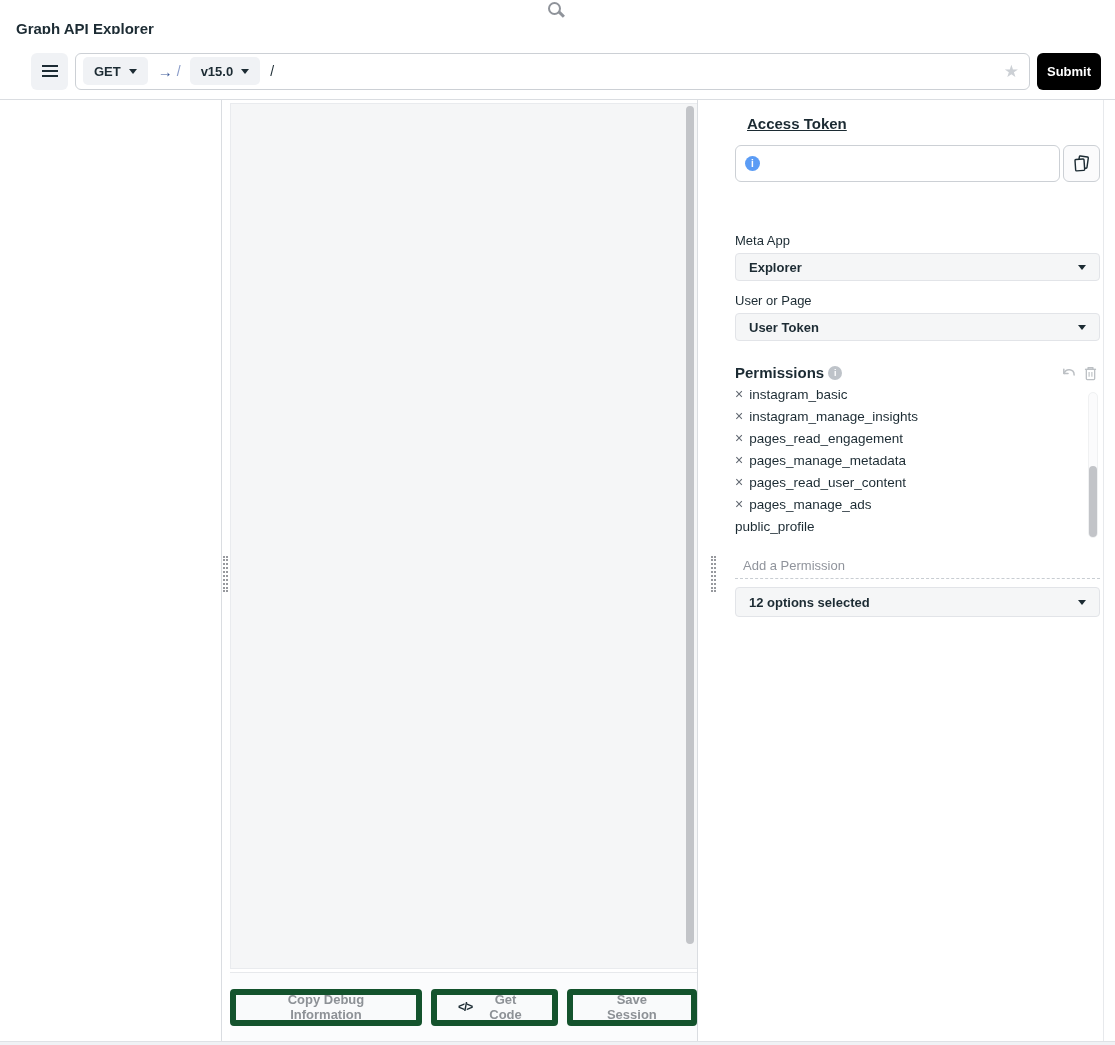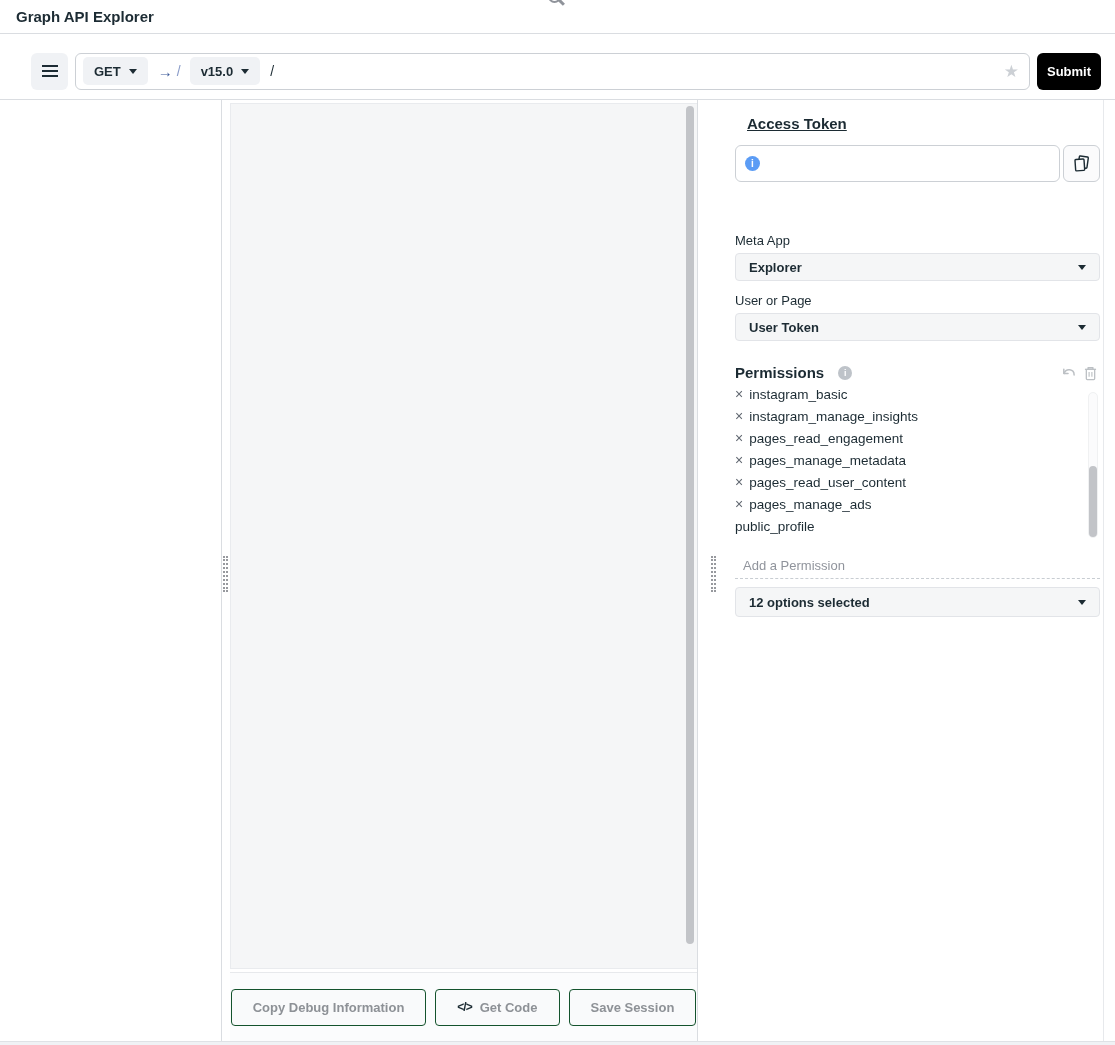--- a/index.html
+++ b/index.html
@@ -1,21 +1,21 @@
 <!DOCTYPE html>
 <html><head>
 <meta charset="utf-8">
 <style>
   * { margin:0; padding:0; box-sizing:border-box; }
   html,body { background:#fff; }
   body { font-family:"Liberation Sans","DejaVu Sans",sans-serif; color:#1c2b33; }
   .app { position:relative; width:1115px; height:1045px; background:#fff; overflow:hidden; }
 
   
-  .header { position:absolute; top:0; left:0; right:0; height:34px; border-bottom:1px solid #dadde1; background:#fff; }
+  .header { position:absolute; top:12px; left:0; right:0; height:34px; border-bottom:1px solid #dadde1; background:#fff; }
   .page-title { position:absolute; left:16px; top:8px; font-size:15px; font-weight:600; color:#1c2b33; }
   .search-icon { position:absolute; left:548px; top:-10px; width:13px; height:13px; border:2px solid #8f939a; border-radius:50%; }
   .search-icon .handle { position:absolute; width:2.5px; height:7px; background:#8f939a; right:-3px; bottom:-5px; transform:rotate(-45deg); }
 
   
   .toolbar { position:absolute; top:34px; left:0; right:0; height:66px; border-bottom:1px solid #dadde1; display:flex; align-items:center; padding:9px 14px 0 31px; background:#fff; }
   .hamburger { width:37px; height:37px; border:none; background:#f0f2f5; border-radius:6px; display:flex; align-items:center; justify-content:center; cursor:pointer; flex:0 0 auto; }
   .hamburger-bars { display:block; width:16px; height:2px; background:#1c2b33; box-shadow:0 -5px 0 #1c2b33, 0 5px 0 #1c2b33; }
   .request-bar { flex:1; height:37px; margin:0 7px; border:1px solid #ccd0d5; border-radius:6px; background:#fff; display:flex; align-items:center; padding:0 10px 0 7px; }
   .chip { height:28px; background:#f0f2f5; border:none; border-radius:5px; display:inline-flex; align-items:center; gap:8px; padding:0 11px; font-size:13px; font-weight:700; color:#1c2b33; cursor:pointer; font-family:inherit; }
@@ -30,41 +30,41 @@
   .main { position:absolute; top:100px; left:0; right:0; height:941px; background:#fff; }
   .left-panel { position:absolute; left:0; top:0; bottom:0; width:222px; background:#fff; border-right:1px solid #dadde1; }
   .drag-handle { position:absolute; top:456px; width:5px; height:36px; border-left:2px dotted #97999e; border-right:2px dotted #97999e; cursor:col-resize; }
   .drag-left { left:223px; }
   .drag-right { left:711px; }
 
   .middle-col { position:absolute; left:230px; top:0; bottom:0; width:468px; border-right:1px solid #dadde1; background:#fff; }
   .result-panel { position:absolute; left:0; right:0; top:3px; height:866px; background:#f5f6f7; border:1px solid #e9ebee; border-right:none; }
   .result-scroll-thumb { position:absolute; right:3px; top:2px; width:8px; height:838px; background:#c2c4c8; border-radius:4px; }
   .middle-footer { position:absolute; left:0; right:0; top:872px; bottom:0; background:#fbfcfd; border-top:1px solid #e7e9ec; display:flex; align-items:center; justify-content:center; gap:9px; }
-  .footer-btn { height:37px; padding:0 21px; background:#f9fafb; border:1px solid #14532d; border-radius:4px; color:#8d9196; font-size:13px; font-weight:700; display:inline-flex; align-items:center; gap:8px; cursor:pointer; font-family:inherit; }
+  .footer-btn { height:37px; padding:0 21px; background:#f9fafb; border:6px solid #14532d; border-radius:4px; color:#8d9196; font-size:13px; font-weight:700; display:inline-flex; align-items:center; gap:8px; cursor:pointer; font-family:inherit; }
   .code-glyph { color:#1c2b33; font-weight:700; font-size:12px; letter-spacing:-1px; }
 
   
   .right-panel { position:absolute; left:720px; top:0; bottom:0; right:0; background:#fff; }
   .right-edge { position:absolute; left:383px; top:0; bottom:0; width:1px; background:#e7e9ec; }
   .right-content { position:absolute; left:15px; top:0; width:365px; height:100%; }
   .section-heading { font-size:15px; font-weight:700; color:#1c2b33; }
   .at-heading { position:absolute; top:15px; left:12px;text-decoration:underline; }
   .token-row { position:absolute; top:45px; left:0; width:365px; height:37px; display:flex; gap:3px; }
   .token-input-wrap { flex:1; border:1px solid #ccd0d5; border-radius:6px; background:#fff; display:flex; align-items:center; padding:0 9px; }
   .info-badge { width:15px; height:15px; border-radius:50%; background:#5b9cf5; color:#fff; font-size:10px; font-weight:700; display:inline-flex; align-items:center; justify-content:center; flex:0 0 auto; }
   .token-input { border:none; outline:none; flex:1; margin-left:7px; font-size:13px; background:transparent; font-family:inherit; min-width:0; }
   .copy-btn { width:37px; height:37px; border:1px solid #ccd0d5; border-radius:6px; background:#fbfbfc; display:flex; align-items:center; justify-content:center; cursor:pointer; flex:0 0 auto; }
   .generate-btn { position:absolute; top:86px; left:0; width:365px; height:34px; background:#1b74e4; color:#fff; border:none; border-radius:6px; font-size:13px; font-weight:700; cursor:pointer; font-family:inherit; }
   .field-label { position:absolute; left:0; font-size:13px; color:#1c2b33; }
   .lbl-meta { top:133px; } .lbl-user { top:193px; }
   .selectbox { position:absolute; left:0; width:365px; height:28px; background:#f5f6f7; border:1px solid #e2e4e8; border-radius:4px; display:flex; align-items:center; justify-content:space-between; padding:0 13px; font-size:13px; font-weight:700; color:#1c2b33; cursor:pointer; }
   .sel-meta { top:153px; } .sel-user { top:213px; } .sel-options { top:487px; height:30px; }
   .perm-head-row { position:absolute; top:264px; left:0; width:365px; height:20px; }
-  .perm-heading { display:inline-flex; align-items:center; gap:14px; }
+  .perm-heading { display:inline-flex; align-items:center; gap:4px; }
   .info-badge-gray { width:14px; height:14px; border-radius:50%; background:#bec3c9; color:#fff; font-size:9px; font-weight:700; display:inline-flex; align-items:center; justify-content:center; }
   .undo-btn { position:absolute; right:24px; top:3px; cursor:pointer; line-height:0; }
   .trash-btn { position:absolute; right:3px; top:2px; cursor:pointer; line-height:0; }
   .perm-list { position:absolute; top:290px; left:0; width:365px; height:148px; overflow:hidden; }
   .perm-list-inner { margin-top:-7px; }
   .perm-row { height:22px; display:flex; align-items:center; font-size:13.5px; color:#1c2b33; }
   .perm-x { color:#606770; font-size:14px; margin-right:6px; cursor:pointer; line-height:1; }
   .perm-scroll-track { position:absolute; top:292px; left:353px; width:10px; height:146px; background:#fbfbfc; border:1px solid #f0f1f2; border-radius:6px; }
   .perm-scroll-thumb { position:absolute; left:0px; top:73px; width:8px; height:71px; background:#c2c4c8; border-radius:4px; }
   .add-perm-input { position:absolute; top:455px; left:0; width:365px; height:20px; border:none; outline:none; font-size:13px; color:#ef4444; padding-left:8px; background:transparent; font-family:inherit; }

